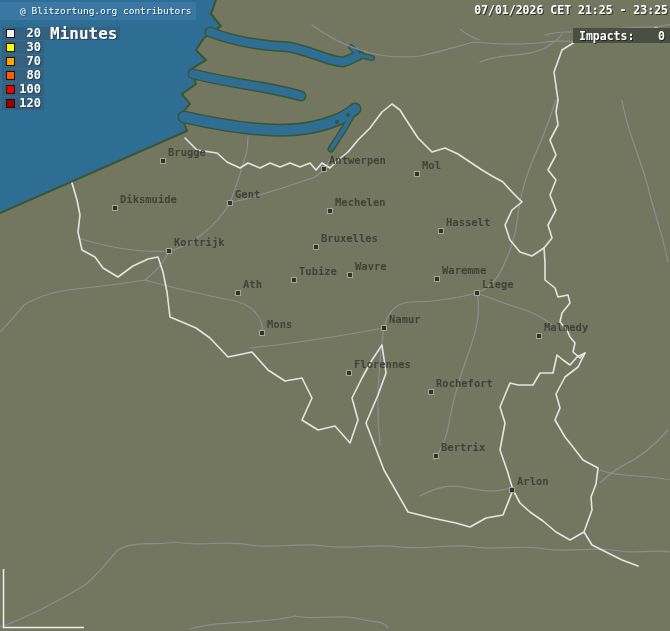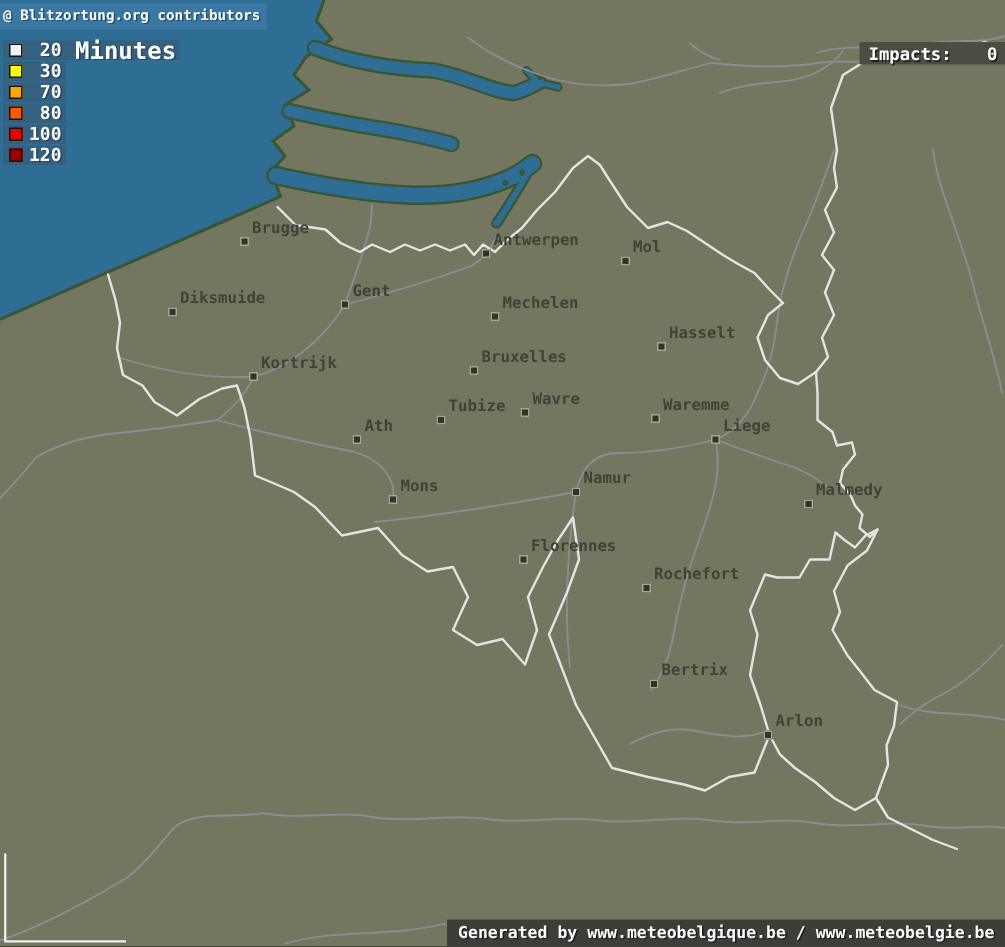--- a/index.html
+++ b/index.html
@@ -7,22 +7,22 @@
     position:relative;width:670px;height:631px;overflow:hidden;
     font-family:"DejaVu Sans Mono", monospace;
     -webkit-font-smoothing:none;
   }
   .stage svg{position:absolute;left:0;top:0;}
 
   
   .titlebar-left{
     position:absolute;left:0;top:2px;
     background:#3a78a3;color:#ffffff;
-    font-size:9.5px;font-weight:bold;letter-spacing:0;
-    padding:3px 4px 4px 2px;white-space:pre;
+    font-size:9.5px;font-weight:normal;letter-spacing:0;
+    padding:3px 4px 4px 20px;white-space:pre;
     text-shadow:1px 1px 0 rgba(20,40,60,.55);
   }
   .titlebar-right{
     position:absolute;right:2px;top:3px;
     color:#ffffff;font-size:11.5px;font-weight:bold;white-space:pre;
     text-shadow:1px 1px 0 rgba(40,44,36,.9);
   }
   .legend{position:absolute;left:2px;top:27px;}
   .legend-row{
     display:flex;align-items:center;height:13px;margin:0 0 1px 0;
@@ -176,20 +176,21 @@
       <div class="city-label" style="left: 354px; top: 359px; color: rgb(63, 67, 55);">Florennes</div>
       <div class="city-marker" style="left: 428px; top: 389px;"></div>
       <div class="city-label" style="left: 436px; top: 378px; color: rgb(63, 67, 55); text-align: center;">Rochefort</div>
       <div class="city-marker" style="left: 433px; top: 453px;"></div>
       <div class="city-label" style="left: 441px; top: 442px; color: rgb(63, 67, 55);">Bertrix</div>
       <div class="city-marker" style="left: 509px; top: 487px;"></div>
       <div class="city-label" style="left: 517px; top: 476px; color: rgb(63, 67, 55);">Arlon</div>
     </div>
 
   <div class="titlebar-left">@ Blitzortung.org contributors</div>
+  <div class="titlebar-right">07/01/2026 CET 21:25 - 23:25</div>
 
   <div class="legend" id="legend">
       <div class="legend-row">
         <span class="legend-swatch" style="background: rgb(242, 242, 242);"></span>
         <span class="legend-num">20</span>
         <span class="legend-unit">Minutes</span>
       </div>
       <div class="legend-row">
         <span class="legend-swatch" style="background: rgb(255, 255, 0);"></span>
         <span class="legend-num">30</span>
@@ -210,15 +211,14 @@
         <span class="legend-swatch" style="background: rgb(153, 0, 0);"></span>
         <span class="legend-num">120</span>
       </div>
     </div>
 
   <div class="impacts">
     <span>Impacts:</span>
     <span>0</span>
   </div>
 
-  <div class="footer">Generated by www.meteobelgique.be / www.meteobelgie.be</div>
 
 </div>
 
 </body></html>

